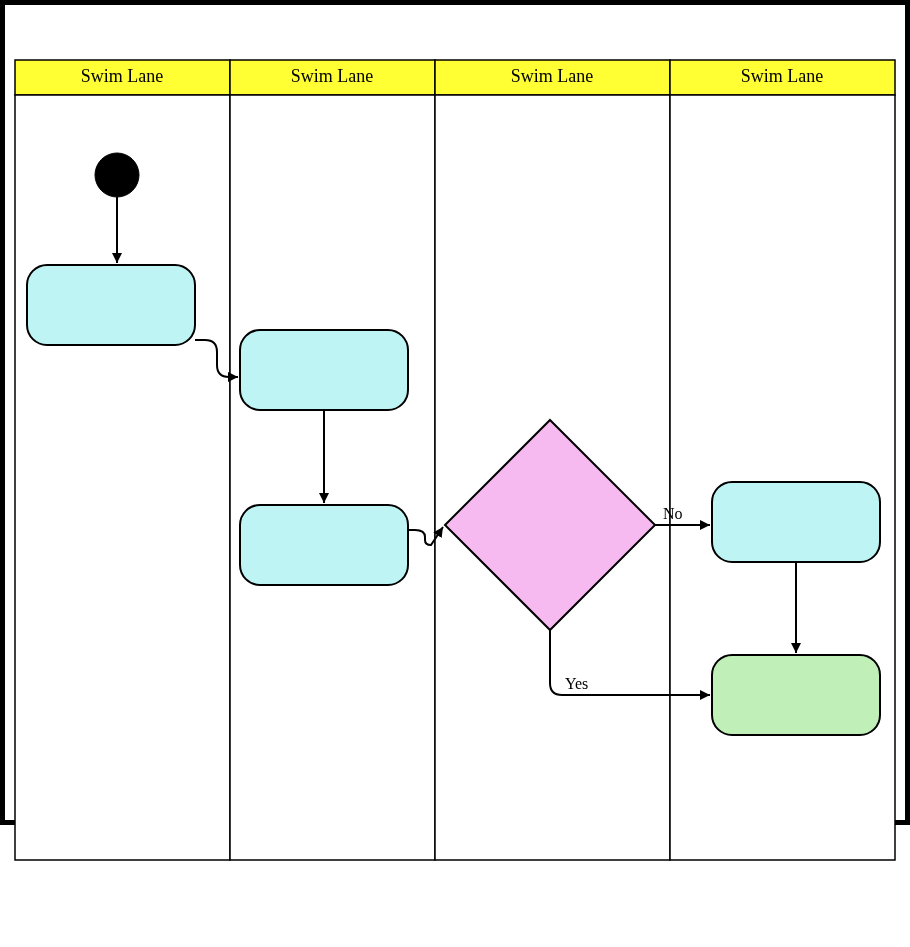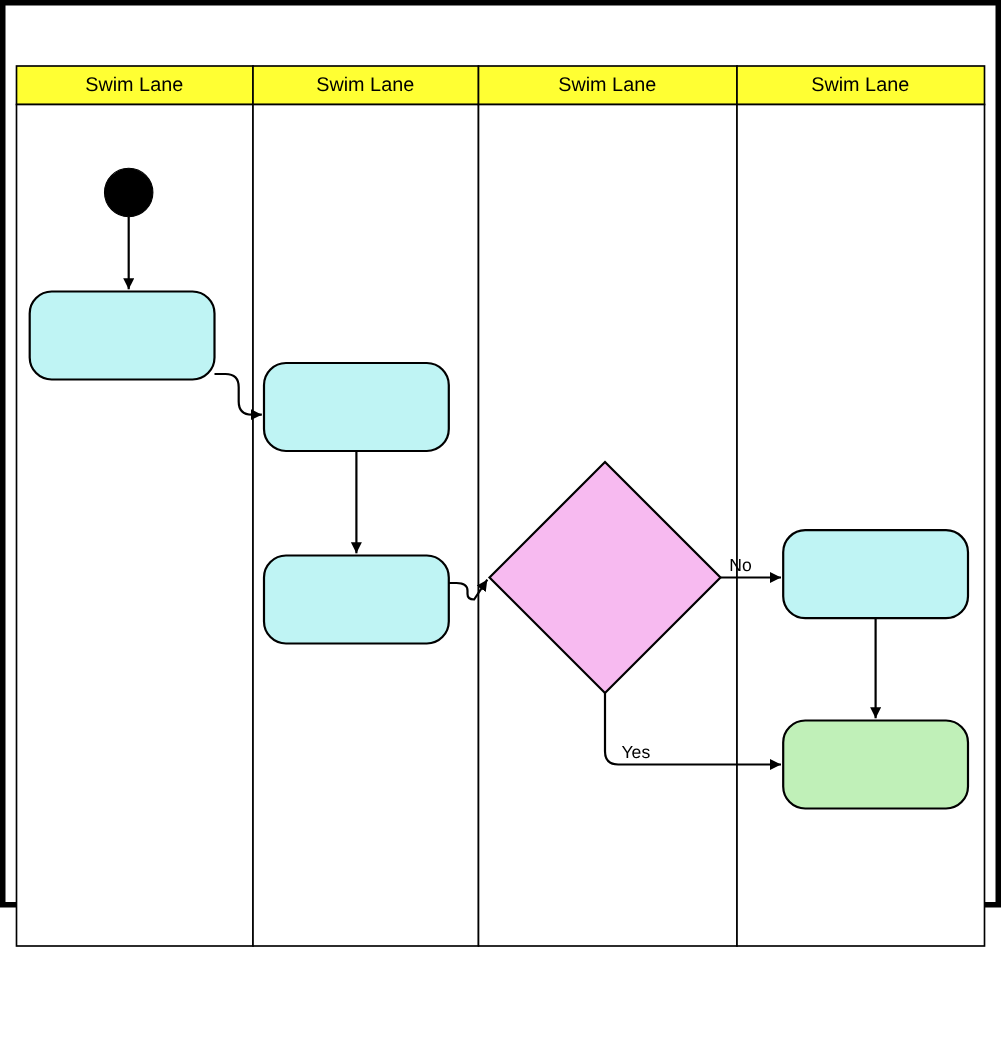--- a/index.html
+++ b/index.html
@@ -10,20 +10,21 @@
     background: #fff;
     font-family: Arial, Helvetica, sans-serif;
   }
   .frame {
     box-sizing: border-box;
     width: 910px;
     height: 825px;
     border: 5px solid #000;
     background: #fff;
     position: relative;
+    font-family: Liberation Serif, serif;
   }
   svg { display: block; }
   .lane-header {
     fill: #ffff33;
     stroke: #000;
     stroke-width: 1.5;
   }
   .lane-body {
     fill: #fff;
     stroke: #000;

